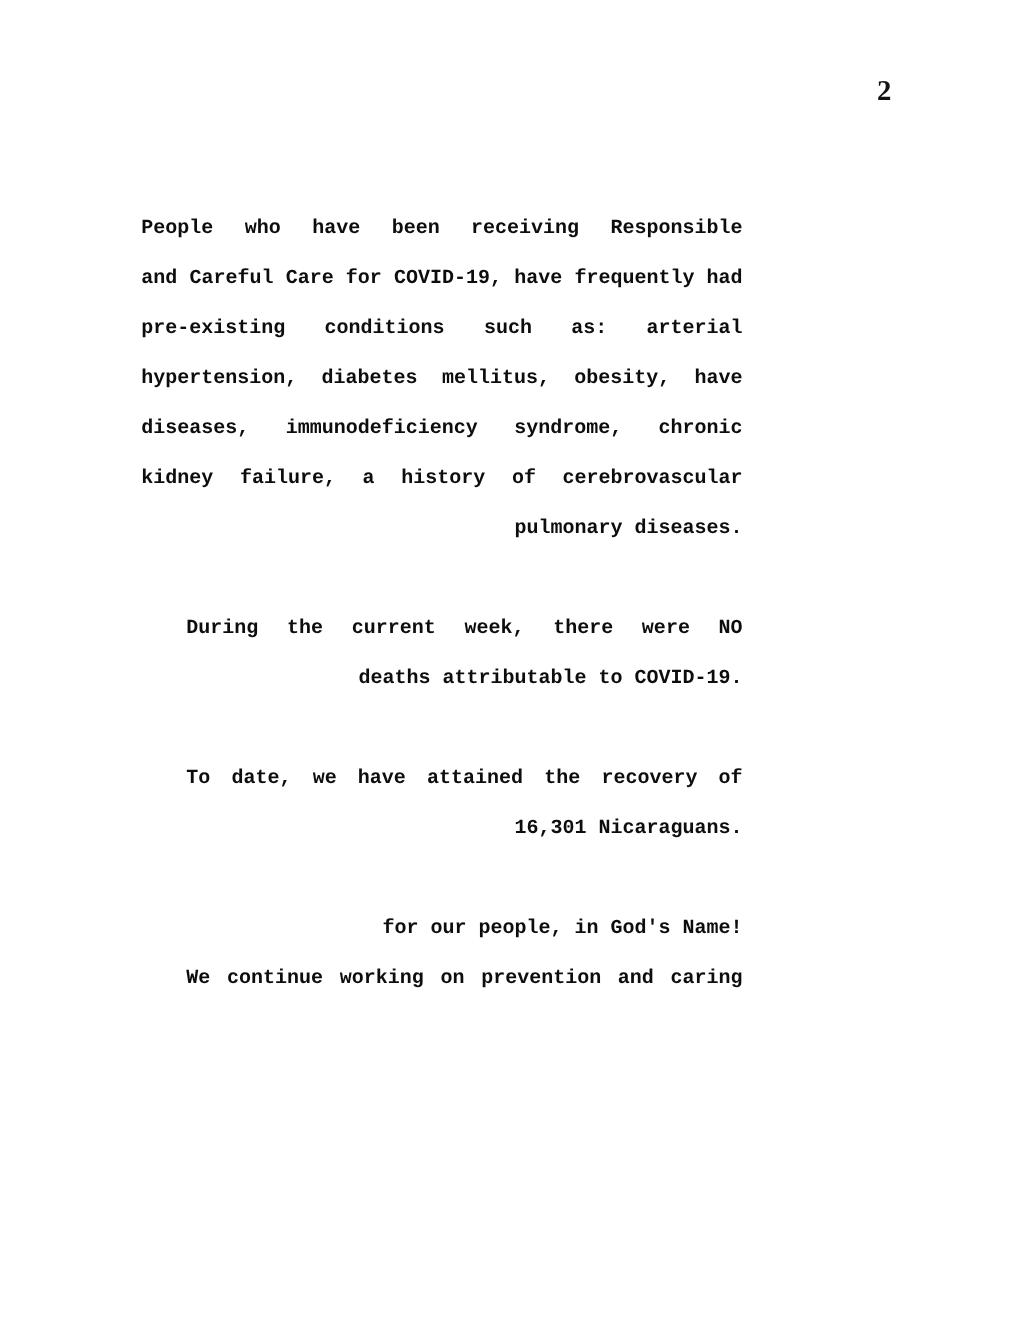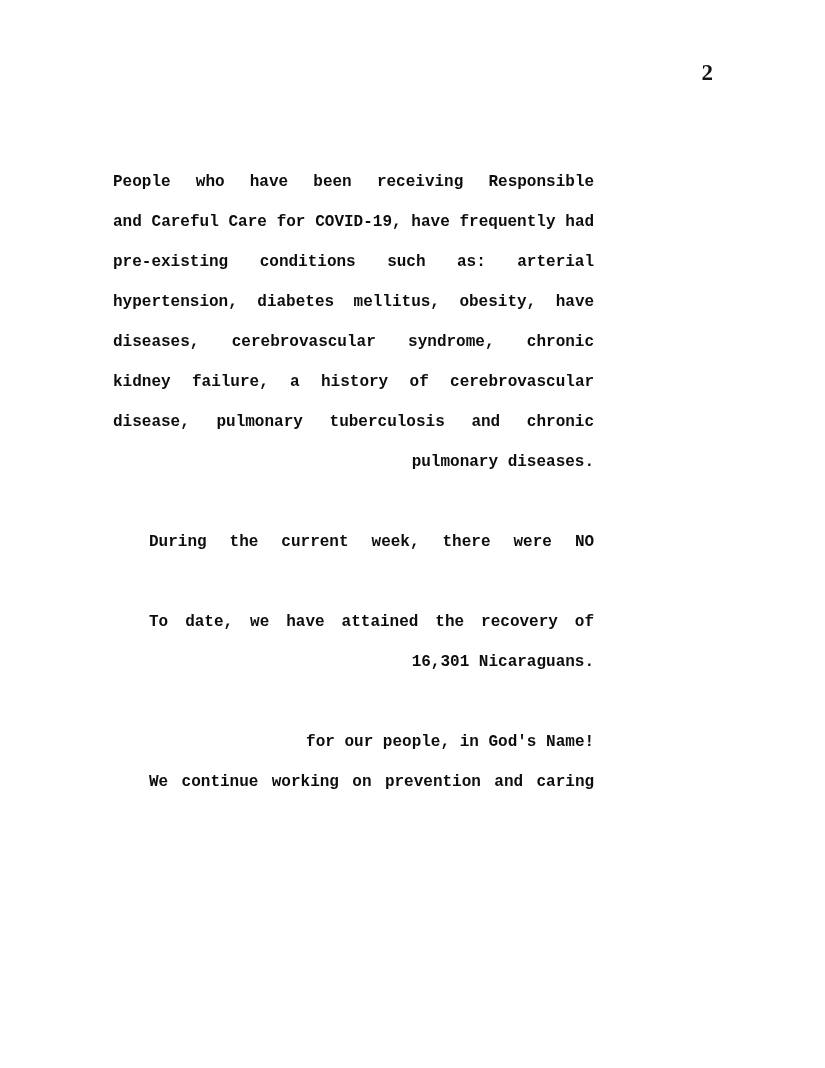--- a/index.html
+++ b/index.html
@@ -60,28 +60,28 @@
 
   <div class="page-number">2</div>
 
   <div class="doc-body">
 
     <div class="para">
       <div class="line j">People who have been receiving Responsible</div>
       <div class="line j">and Careful Care for COVID-19, have frequently had</div>
       <div class="line j">pre-existing conditions such as: arterial</div>
       <div class="line j">hypertension, diabetes mellitus, obesity, have</div>
-      <div class="line j">diseases, cerebrovascular syndrome, chronic</div>
+      <div class="line j">diseases, immunodeficiency syndrome, chronic</div>
       <div class="line j">kidney failure, a history of cerebrovascular</div>
-      <div class="line j">disease, pulmonary tuberculosis and chronic</div>
       <div class="line l">pulmonary diseases.</div>
     </div>
 
     <div class="para">
       <div class="line j">During the current week, there were NO</div>
+      <div class="line l">deaths attributable to COVID-19.</div>
     </div>
 
     <div class="para">
       <div class="line j">To date, we have attained the recovery of</div>
       <div class="line l">16,301 Nicaraguans.</div>
     </div>
 
     <div class="para">
       <div class="line l">for our people, in God's Name!</div>
       <div class="line j">We continue working on prevention and caring</div>

